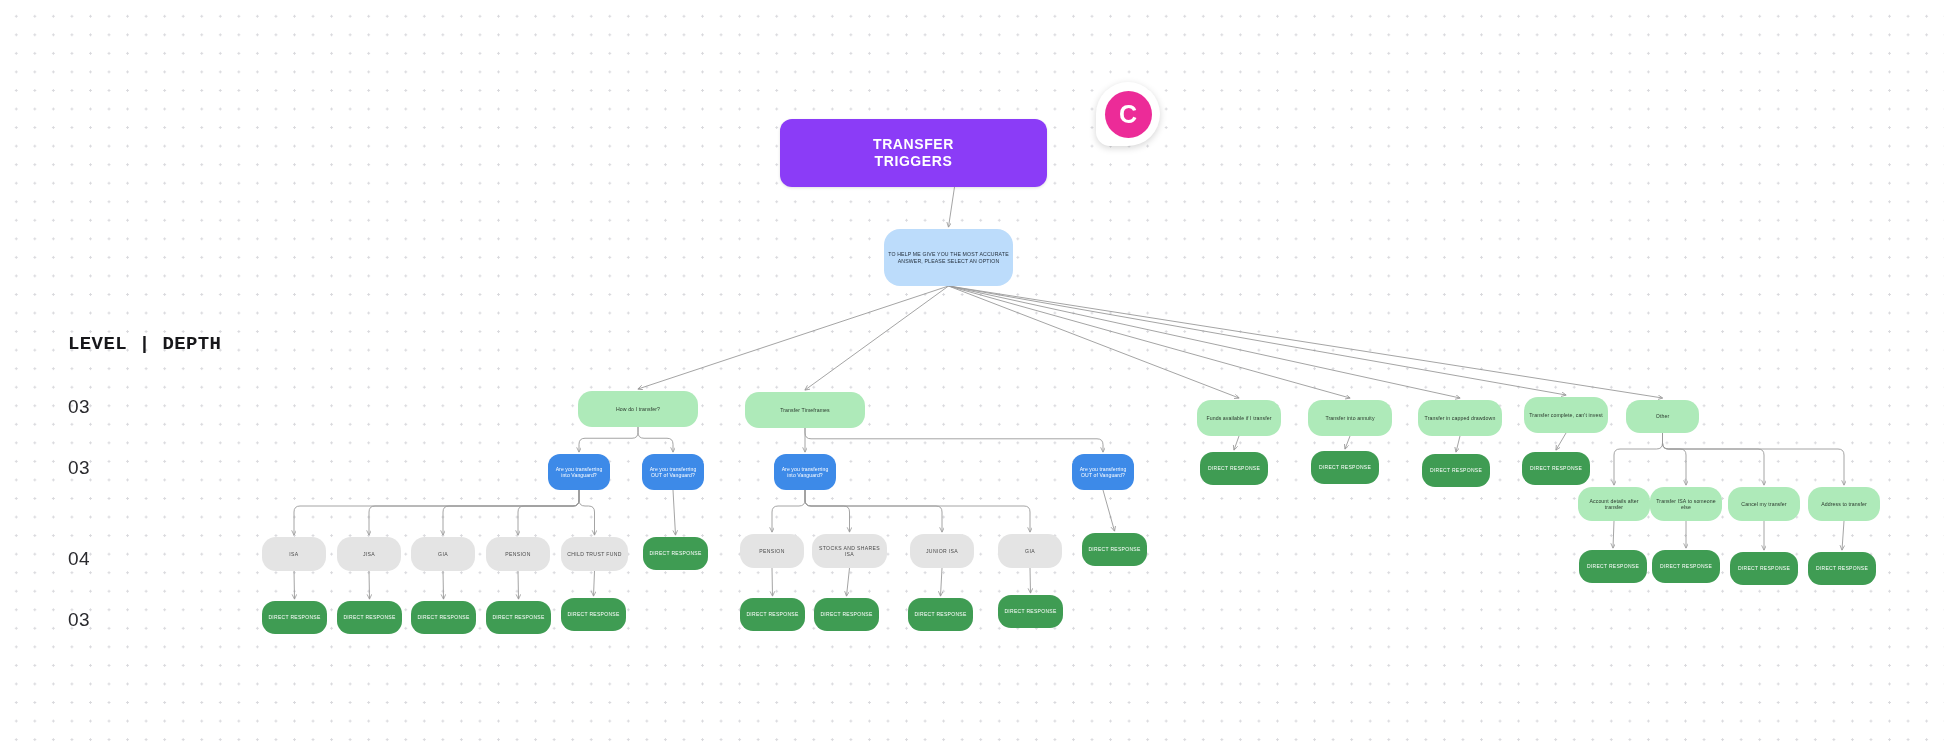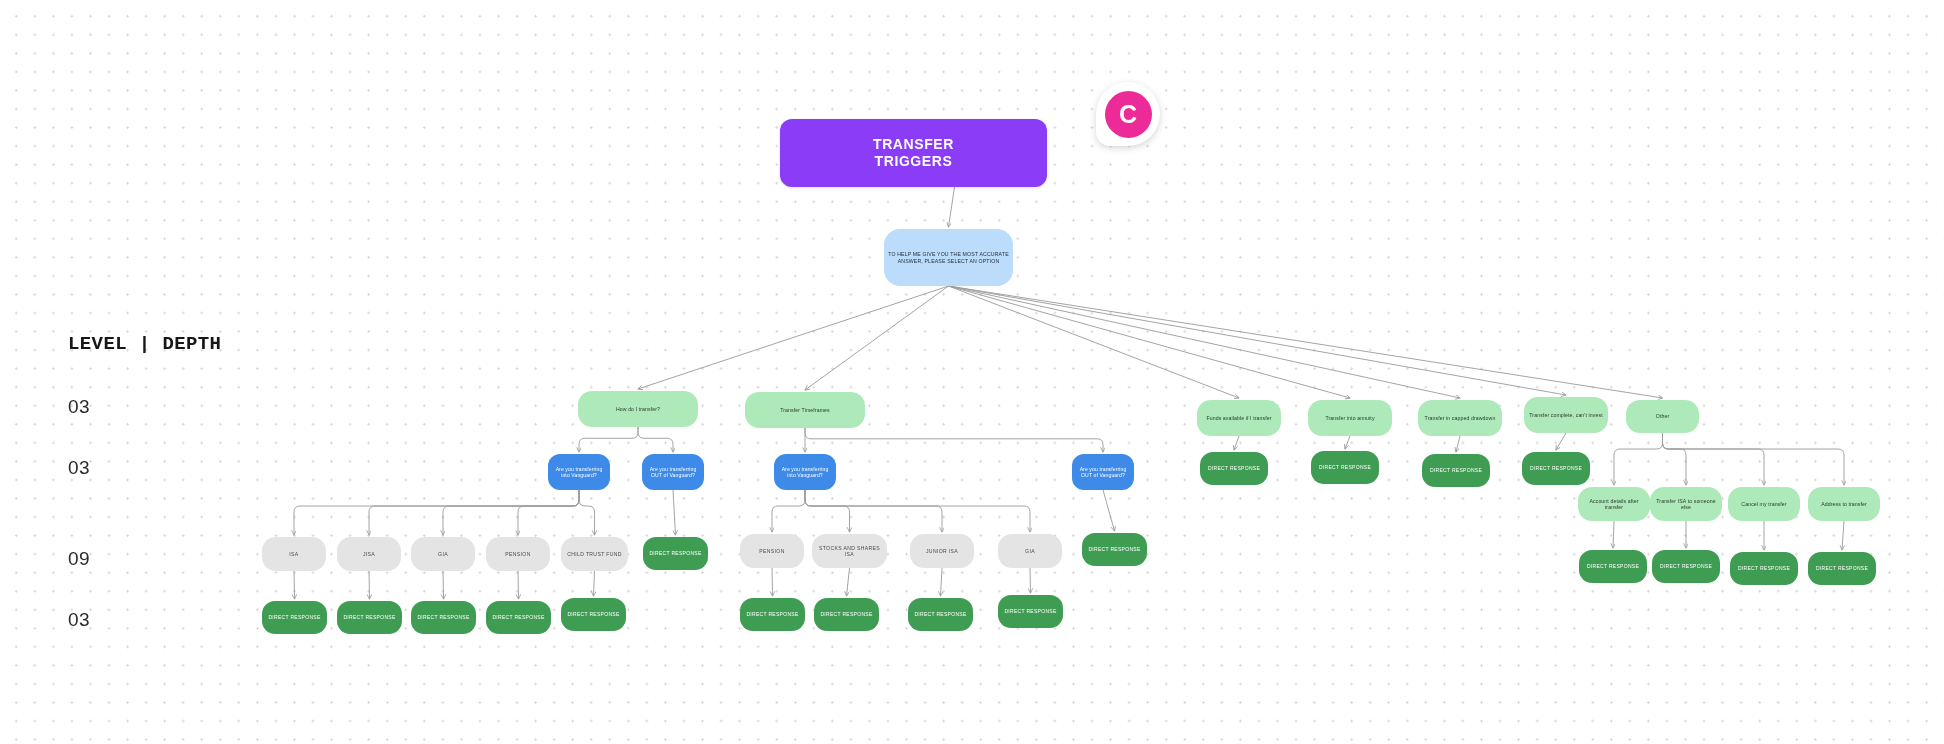--- a/index.html
+++ b/index.html
@@ -185,21 +185,21 @@
         <path d="M849.5,568 L846.5,596"></path>
         <path d="M942,568 L940.5,596"></path>
         <path d="M1030,568 L1030.5,593"></path>
       </g>
   </svg>
 
   <div class="legend-title">LEVEL | DEPTH</div>
 
   <div class="legend-num" style="top:396px">03</div>
   <div class="legend-num" style="top:457px">03</div>
-  <div class="legend-num" style="top:548px">09</div>
+  <div class="legend-num" style="top:548px">04</div>
   <div class="legend-num" style="top:609px">03</div>
 
   <div class="avatar-pin">
     <div class="avatar-circle">C</div>
   </div>
 
   <div id="node-layer">
       <div class="node node-root" style="left: 780px; top: 119px; width: 267px; height: 68px;">TRANSFER<br>TRIGGERS</div>
       <div class="node node-prompt" style="left: 884px; top: 229px; width: 129px; height: 57px;">TO HELP ME GIVE YOU THE MOST ACCURATE ANSWER, PLEASE SELECT AN  OPTION</div>
       <div class="node node-green-light" style="left: 578px; top: 391px; width: 120px; height: 36px;">How do I transfer?</div>

